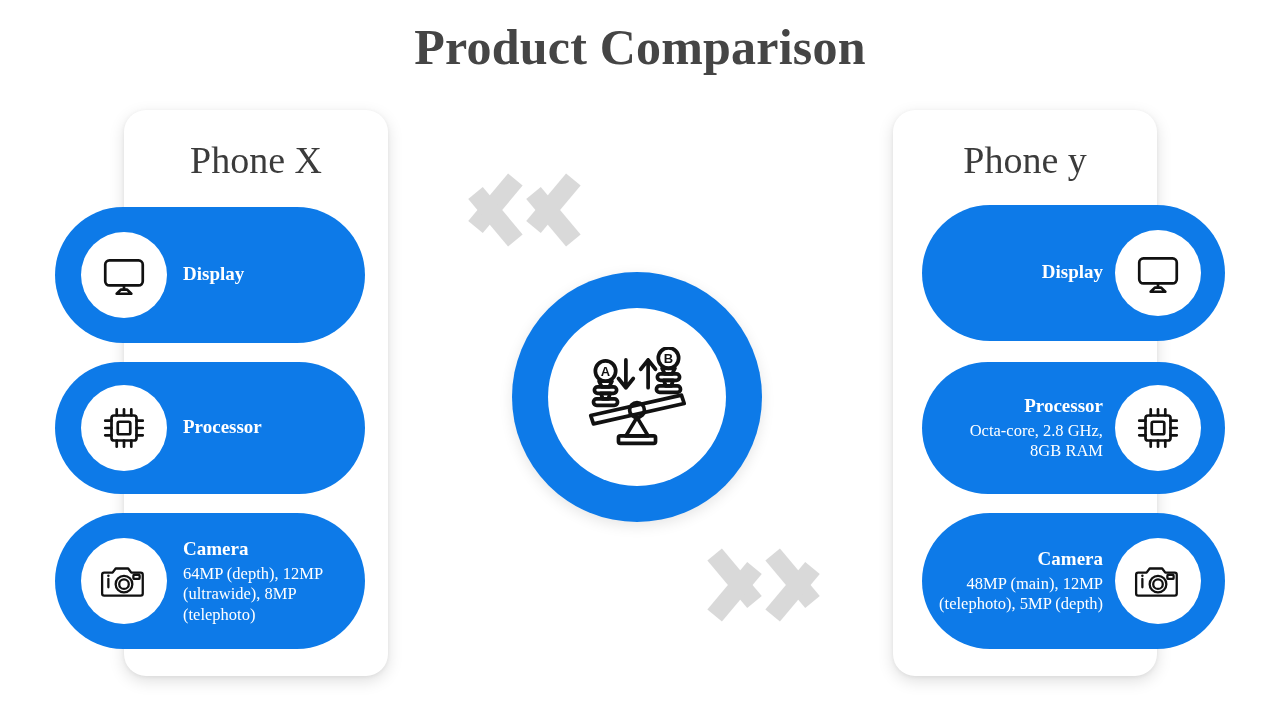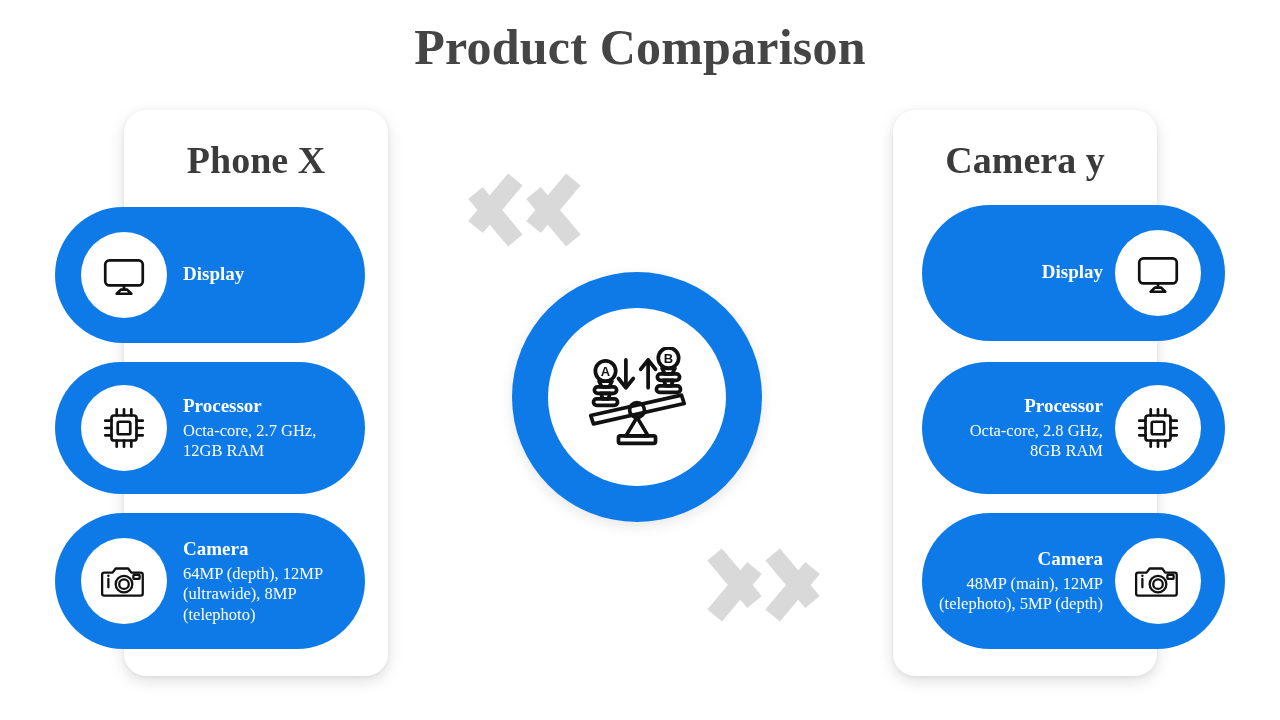--- a/index.html
+++ b/index.html
@@ -32,21 +32,21 @@
   }
   .card-left  { left: 124px; top: 110px; width: 264px; height: 566px; }
   .card-right { left: 893px; top: 110px; width: 264px; height: 566px; }
 
   .card-title {
     position: absolute;
     top: 28px;
     width: 100%;
     text-align: center;
     font-family: "Liberation Serif", serif;
-    font-weight: bold;
+    font-weight: normal;
     font-size: 38px;
     color: #3b3b3b;
   }
 
   
   .pill {
     position: absolute;
     background: #0d7ae8;
     border-radius: 70px;
     display: flex;
@@ -162,21 +162,20 @@
   <div class="pill pill-left pill-l-2">
     <div class="icon-circle">
       <svg viewBox="0 0 48 48" fill="none" stroke="#111" stroke-width="2.6" stroke-linejoin="round" stroke-linecap="round">
         <rect x="12" y="12" width="24" height="24" rx="2.5"></rect>
         <rect x="18" y="18" width="12" height="12" rx="1.5"></rect>
         <path d="M17 12V6M24 12V6M31 12V6M17 42v-6M24 42v-6M31 42v-6M12 17H6M12 24H6M12 31H6M42 17h-6M42 24h-6M42 31h-6"></path>
       </svg>
     </div>
     <div class="pill-text">
       <div class="pill-label">Processor</div>
-      <div class="pill-value">Octa-core, 2.7 GHz, 12GB RAM</div>
     </div>
   </div>
 
   <div class="pill pill-left pill-l-3">
     <div class="icon-circle">
       <svg viewBox="0 0 48 48" fill="none" stroke="#111" stroke-width="2.2" stroke-linejoin="round" stroke-linecap="round">
         <path d="M5 16h8l3-4h12l3 4h9a2 2 0 0 1 2 2v18a2 2 0 0 1-2 2H5a2 2 0 0 1-2-2V18a2 2 0 0 1 2-2z"></path>
         <circle cx="24" cy="27" r="8"></circle>
         <circle cx="24" cy="27" r="4.6"></circle>
         <rect x="33" y="18" width="6" height="4" rx="1"></rect>
@@ -184,21 +183,21 @@
         <circle cx="9" cy="19" r="1.2" fill="#111" stroke="none"></circle>
       </svg>
     </div>
     <div class="pill-text">
       <div class="pill-label">Camera</div>
       <div class="pill-value"> 64MP (depth), 12MP (ultrawide), 8MP (telephoto)</div>
     </div>
   </div>
 
   <div class="card card-right">
-    <div class="card-title">Camera y</div>
+    <div class="card-title">Phone y</div>
   </div>
 
   <div class="pill pill-right pill-r-1">
     <div class="pill-text">
       <div class="pill-label">Display</div>
     </div>
     <div class="icon-circle">
       <svg viewBox="0 0 48 48" fill="none" stroke="#111" stroke-width="2.6" stroke-linejoin="round" stroke-linecap="round">
         <rect x="6" y="10" width="36" height="24" rx="4"></rect>
         <path d="M24 34v4"></path>

